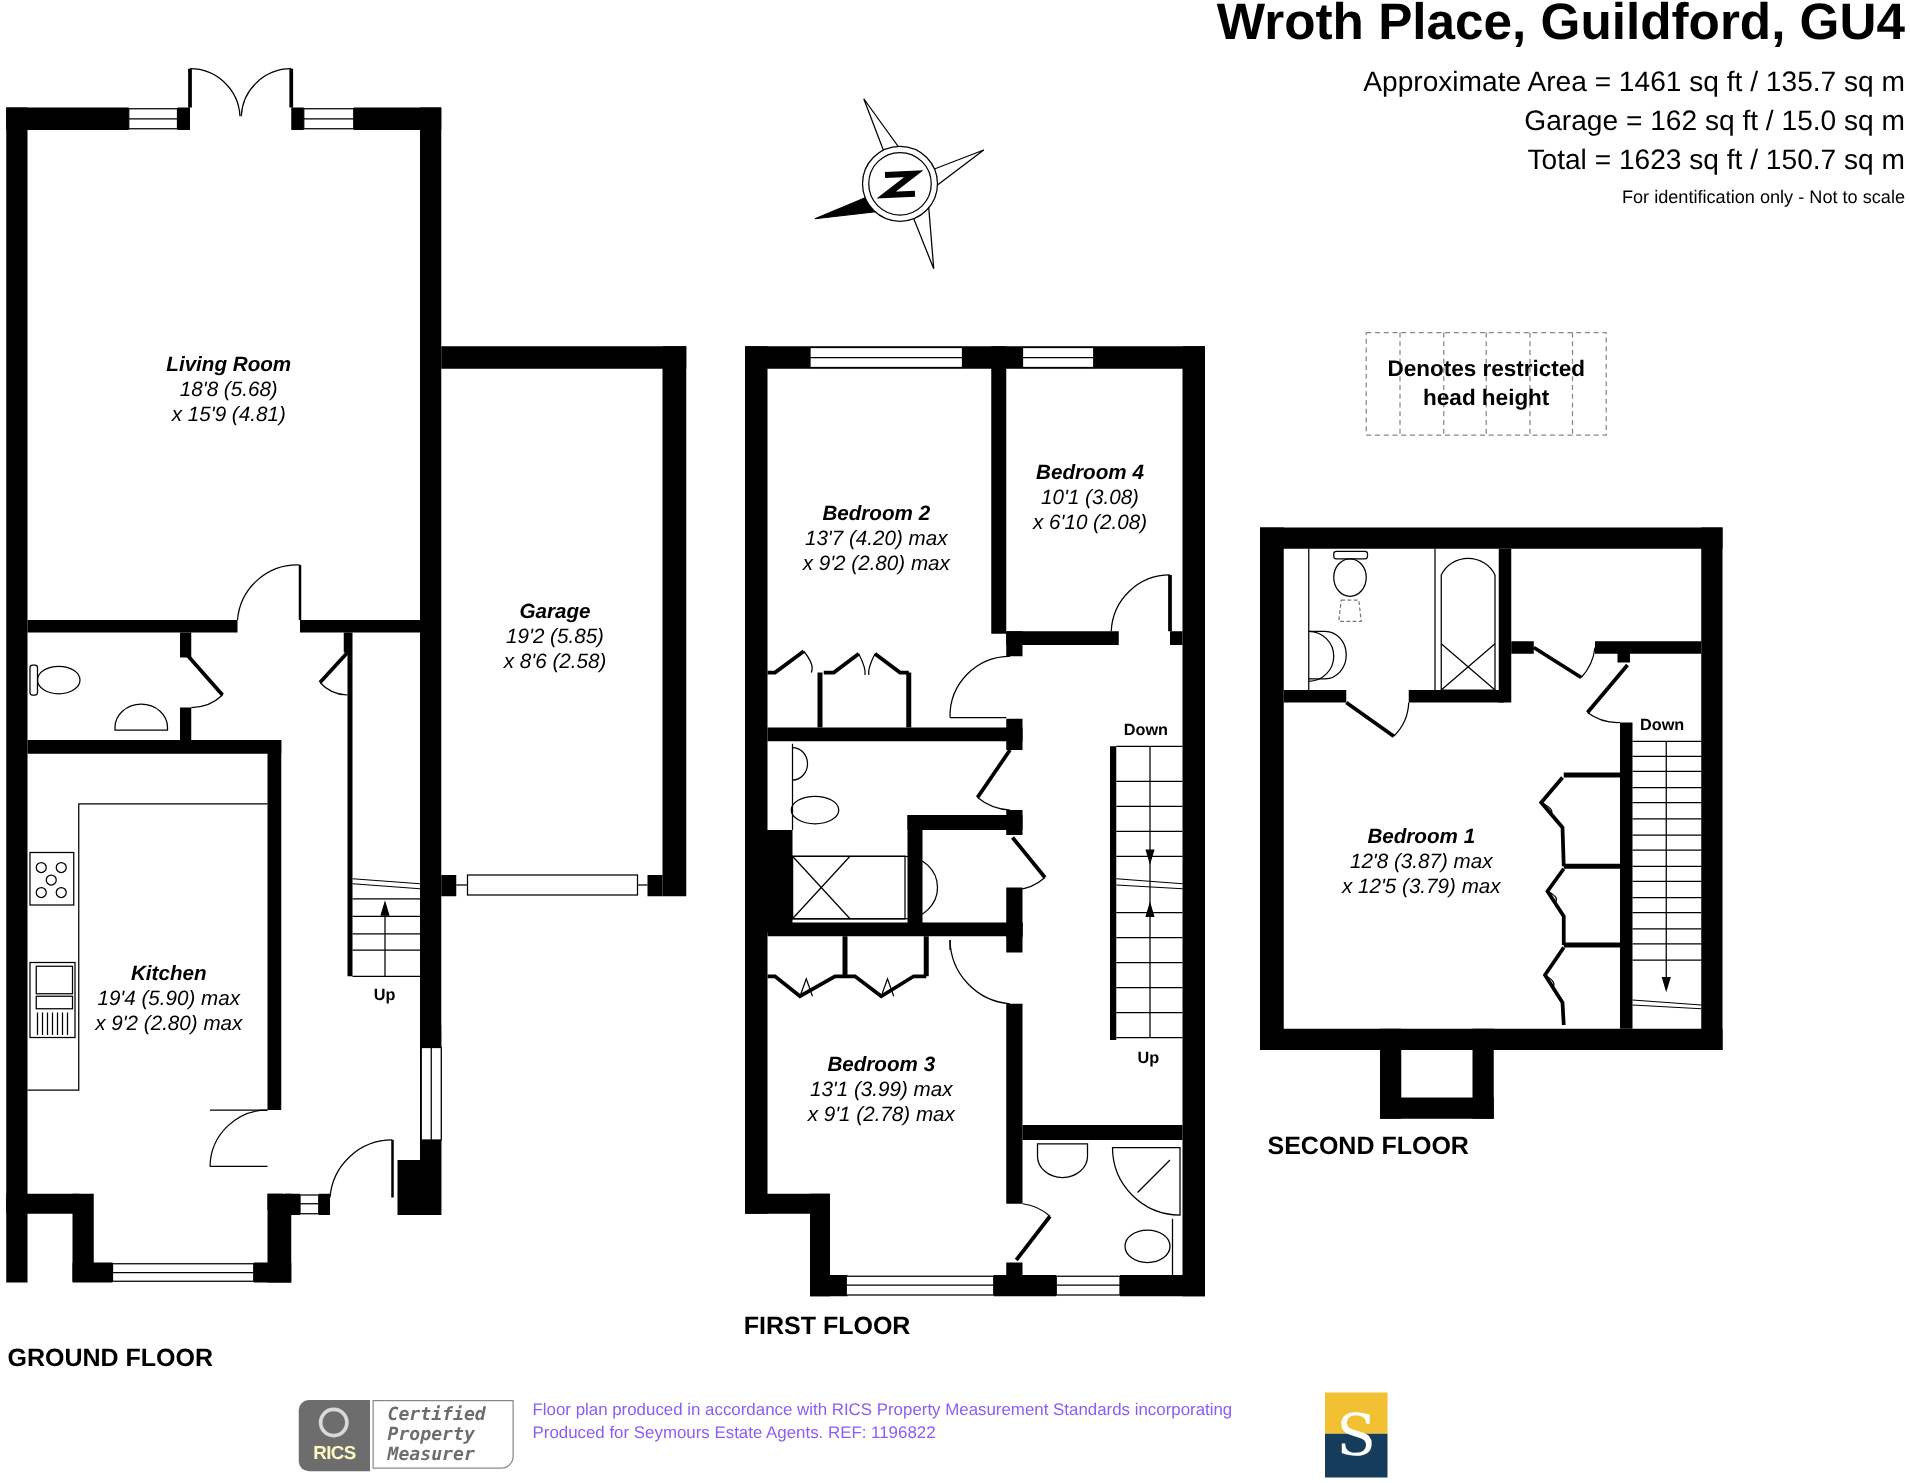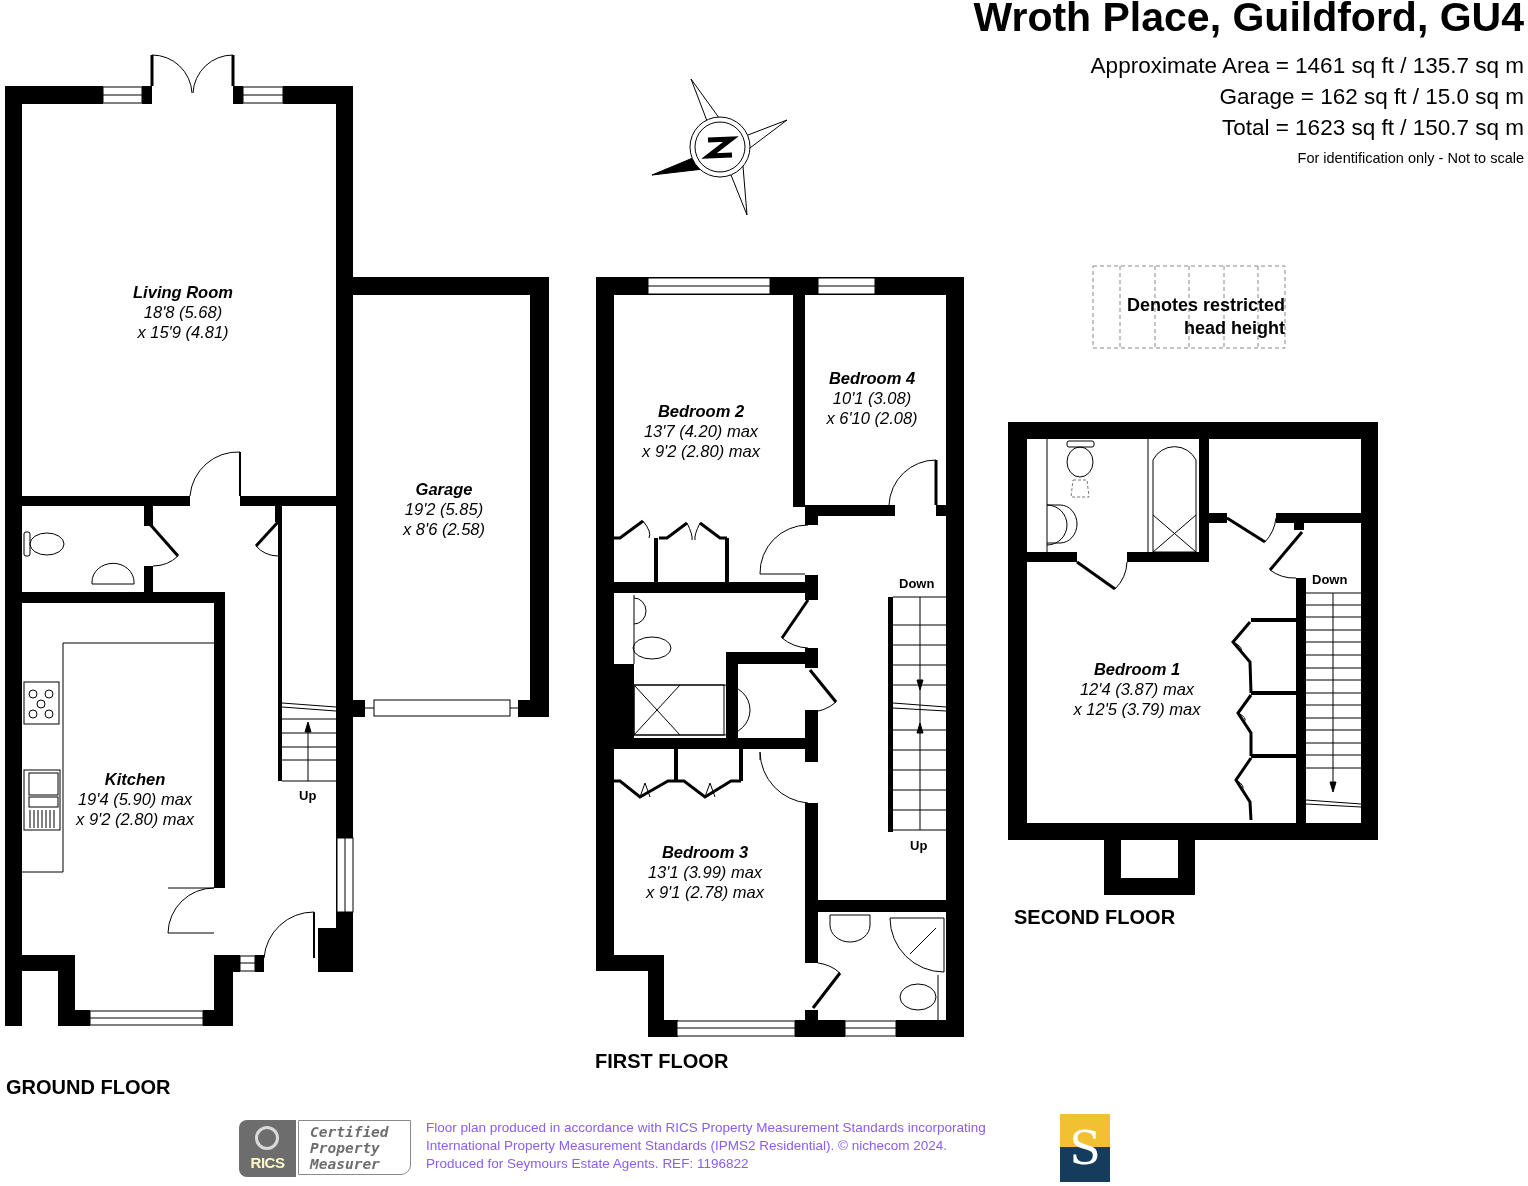--- a/index.html
+++ b/index.html
@@ -8,21 +8,21 @@
   .abs { position: absolute; }
   .title { right: 4px; top: -6px; font-size: 41px; font-weight: bold; white-space: nowrap; letter-spacing: 0px; }
   .area-line { right: 4px; font-size: 22.5px; white-space: nowrap; text-align: right; }
   .note { right: 4px; top: 150px; font-size: 14.5px; white-space: nowrap; }
   svg.plan { position: absolute; left: 0; top: 0; }
   .room-label { position: absolute; text-align: center; font-size: 16.5px; line-height: 20px; transform: translateX(-50%); white-space: nowrap; font-style: italic; }
   .room-label .name { font-weight: bold; display: block; }
   .room-label .dim { display: block; }
   .floor-label { position: absolute; font-weight: bold; font-size: 20px; white-space: nowrap; }
   .stair-label { position: absolute; font-weight: bold; font-size: 13px; white-space: nowrap; }
-  .legend-text { position: absolute; left: 1093px; top: 284px; width: 192px; text-align: right; font-weight: bold; font-size: 18px; line-height: 23px; margin-top: 10px; }
+  .legend-text { position: absolute; left: 1093px; top: 284px; width: 192px; text-align: center; font-weight: bold; font-size: 18px; line-height: 23px; }
   .footer-text { position: absolute; left: 426px; top: 1119px; font-size: 13.5px; line-height: 18px; color: #8b5cf6; white-space: nowrap; }
   .rics { position: absolute; left: 239px; top: 1120px; width: 174px; height: 57px; }
   .rics-dark { position: absolute; left: 0; top: 0; width: 57px; height: 57px; background: #6d6d6d; border-radius: 8px 0 0 8px; color: #fff; }
   .rics-dark .lion { position: absolute; left: 16px; top: 6px; width: 24px; height: 24px; border-radius: 50%; border: 3px solid #d9d9d9; box-sizing: border-box; }
   .rics-dark .word { position: absolute; left: 0; width: 57px; top: 34px; text-align: center; font-weight: bold; font-size: 15px; letter-spacing: -0.5px; color: #fef9c3; }
   .rics-light { position: absolute; left: 59px; top: 0; width: 113px; height: 55px; border: 1px solid #8a8a8a; border-radius: 0 0 10px 0; box-sizing: border-box; padding: 3px 0 0 11px; color: #6d6d6d; font-weight: bold; font-size: 14.5px; line-height: 16px; font-family: "DejaVu Sans Mono", monospace; font-style: italic; }
   .rics-light span { display: block; }
   .seymours { position: absolute; left: 1060px; top: 1114px; width: 50px; height: 68px; }
   .seymours .top { position: absolute; left: 0; top: 0; width: 50px; height: 33px; background: #f2c033; }
   .seymours .bot { position: absolute; left: 0; top: 33px; width: 50px; height: 35px; background: #163c5b; }
@@ -385,39 +385,38 @@
   <span class="name">Bedroom 3</span>
   <span class="dim">13'1 (3.99) max</span>
   <span class="dim">x 9'1 (2.78) max</span>
 </div>
 <div class="stair-label" style="left:899px; top:576px;">Down</div>
 <div class="stair-label" style="left:910px; top:838px;">Up</div>
 <div class="floor-label" style="left:595px; top:1050px;">FIRST FLOOR</div>
 
 <div class="room-label" style="left:1137px; top:659px;">
   <span class="name">Bedroom 1</span>
-  <span class="dim">12'4 (3.87) max</span>
+  <span class="dim">12'8 (3.87) max</span>
   <span class="dim">x 12'5 (3.79) max</span>
 </div>
 <div class="stair-label" style="left:1312px; top:572px;">Down</div>
 <div class="floor-label" style="left:1014px; top:906px;">SECOND FLOOR</div>
 
 <div class="rics">
   <div class="rics-dark">
     <div class="lion"></div>
     <div class="word">RICS</div>
   </div>
   <div class="rics-light">
     <span>Certified</span>
     <span>Property</span>
     <span>Measurer</span>
   </div>
 </div>
 <div class="footer-text">
   <div>Floor plan produced in accordance with RICS Property Measurement Standards incorporating</div>
-  <div>International Property Measurement Standards (IPMS2 Residential).   © nichecom 2024.</div>
   <div>Produced for Seymours Estate Agents.   REF:  1196822</div>
 </div>
 <div class="seymours">
   <div class="top"></div>
   <div class="bot"></div>
   <div class="letter">S</div>
 </div>
 
 </body></html>

